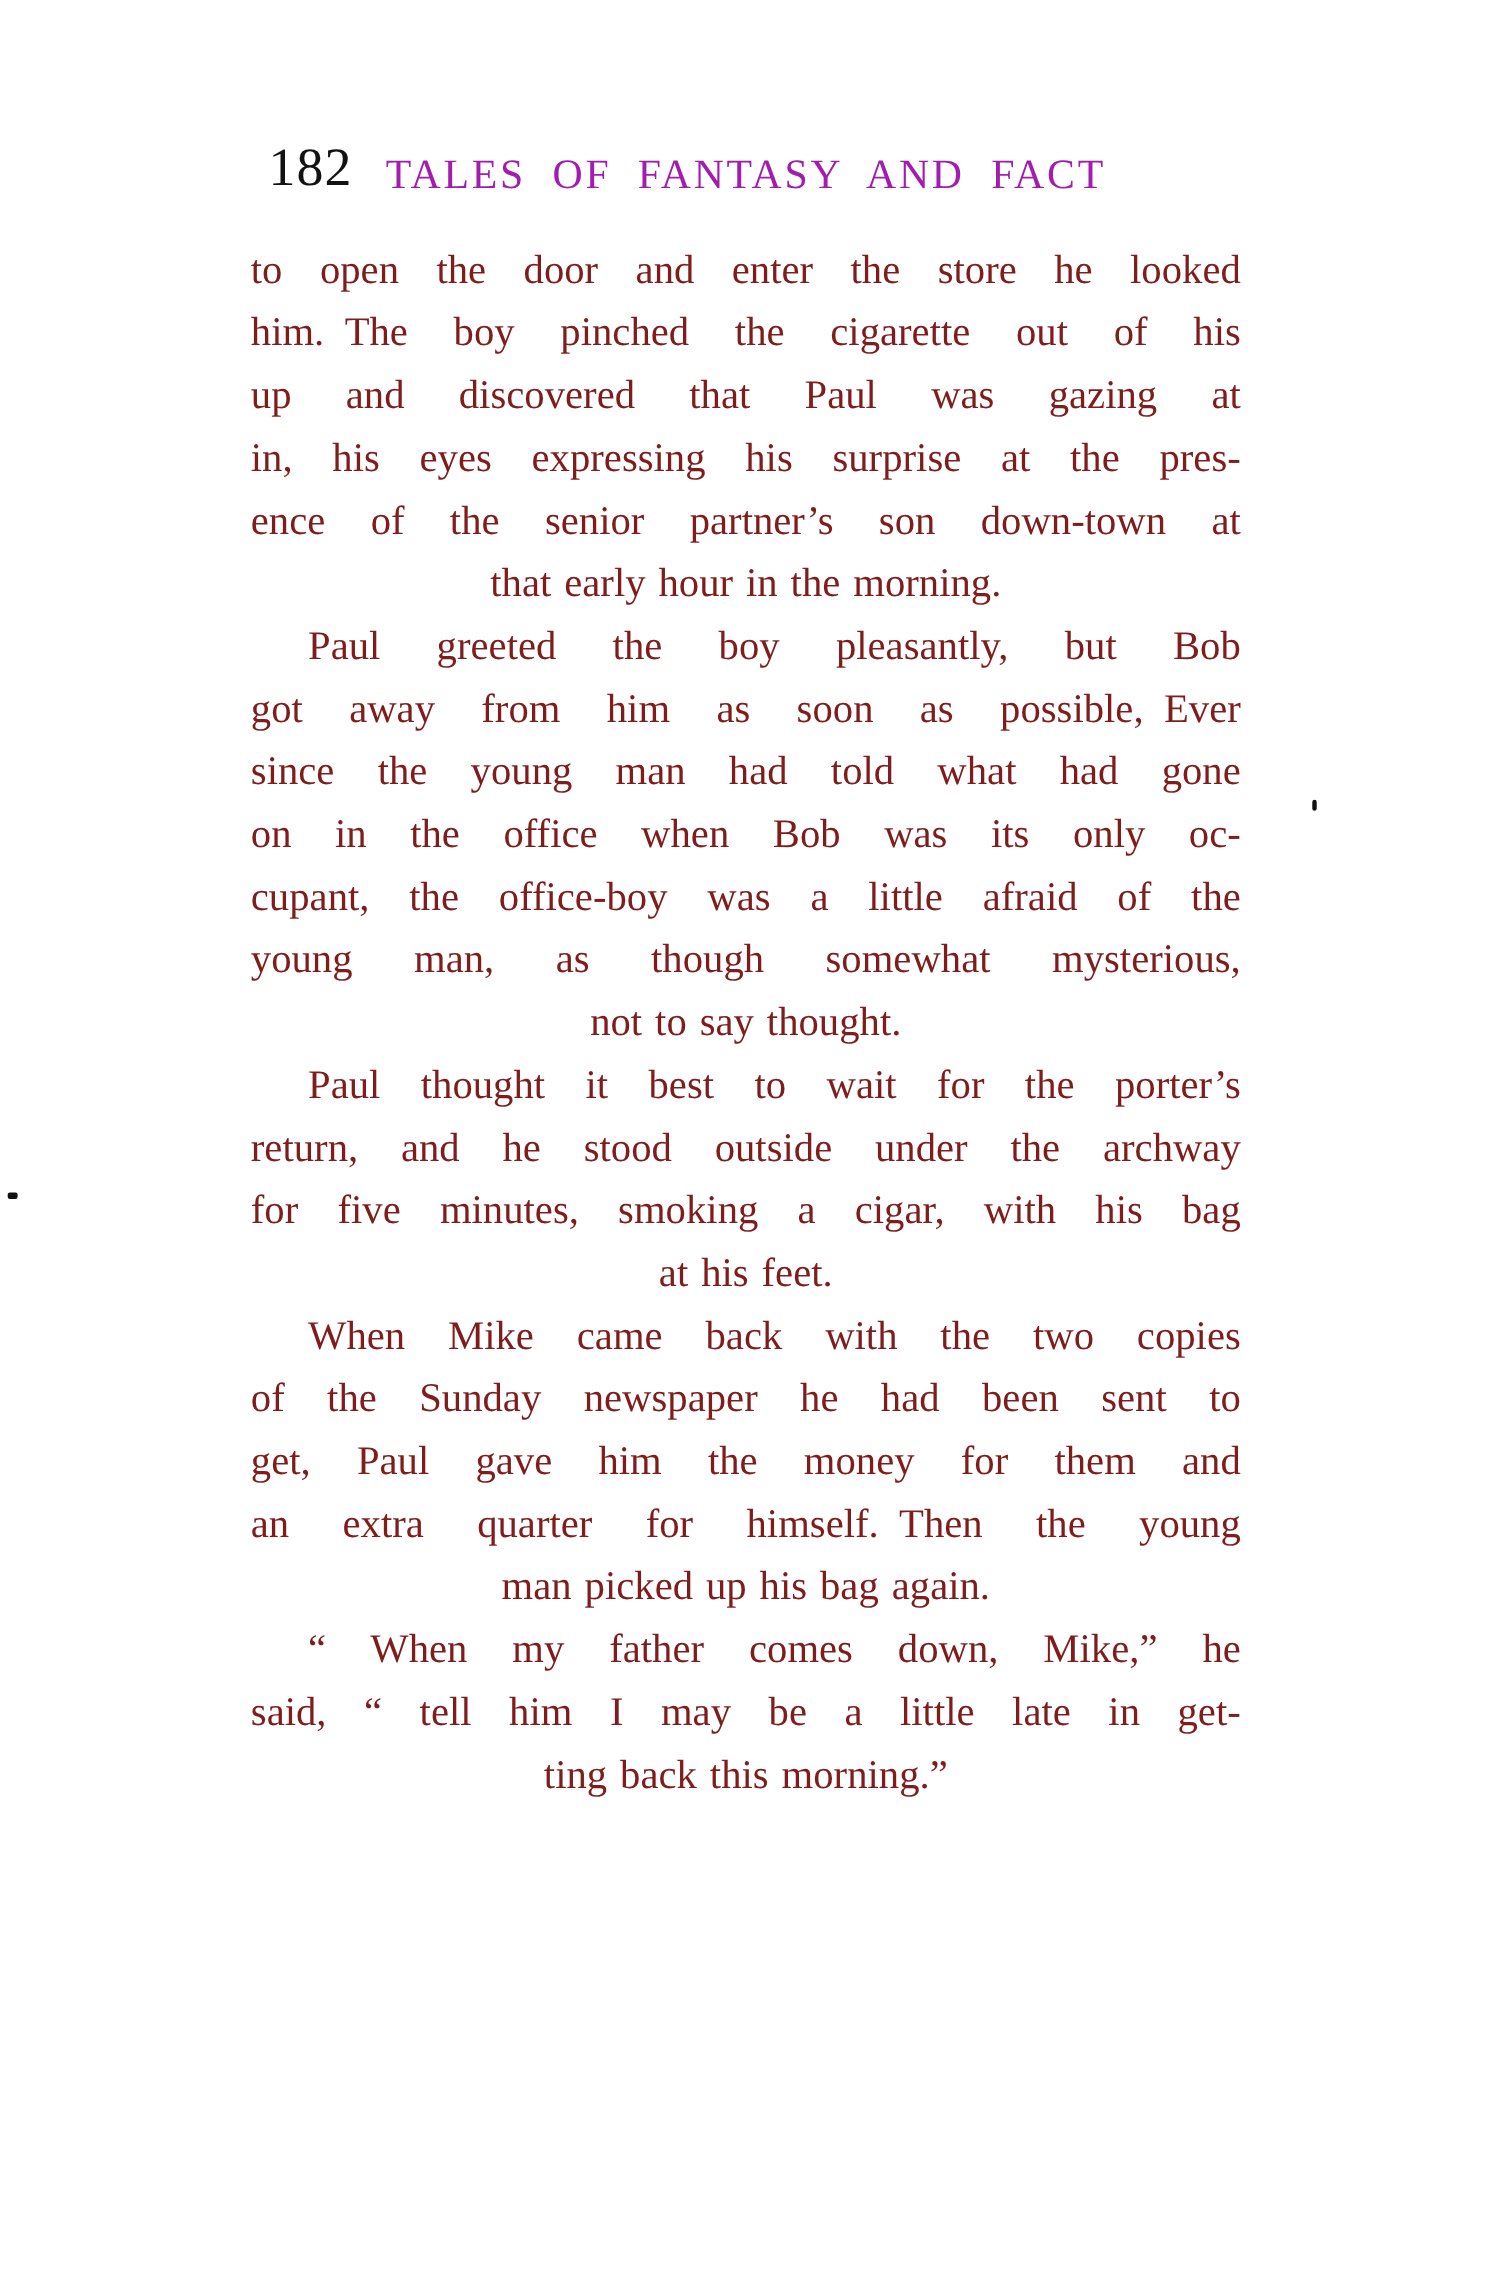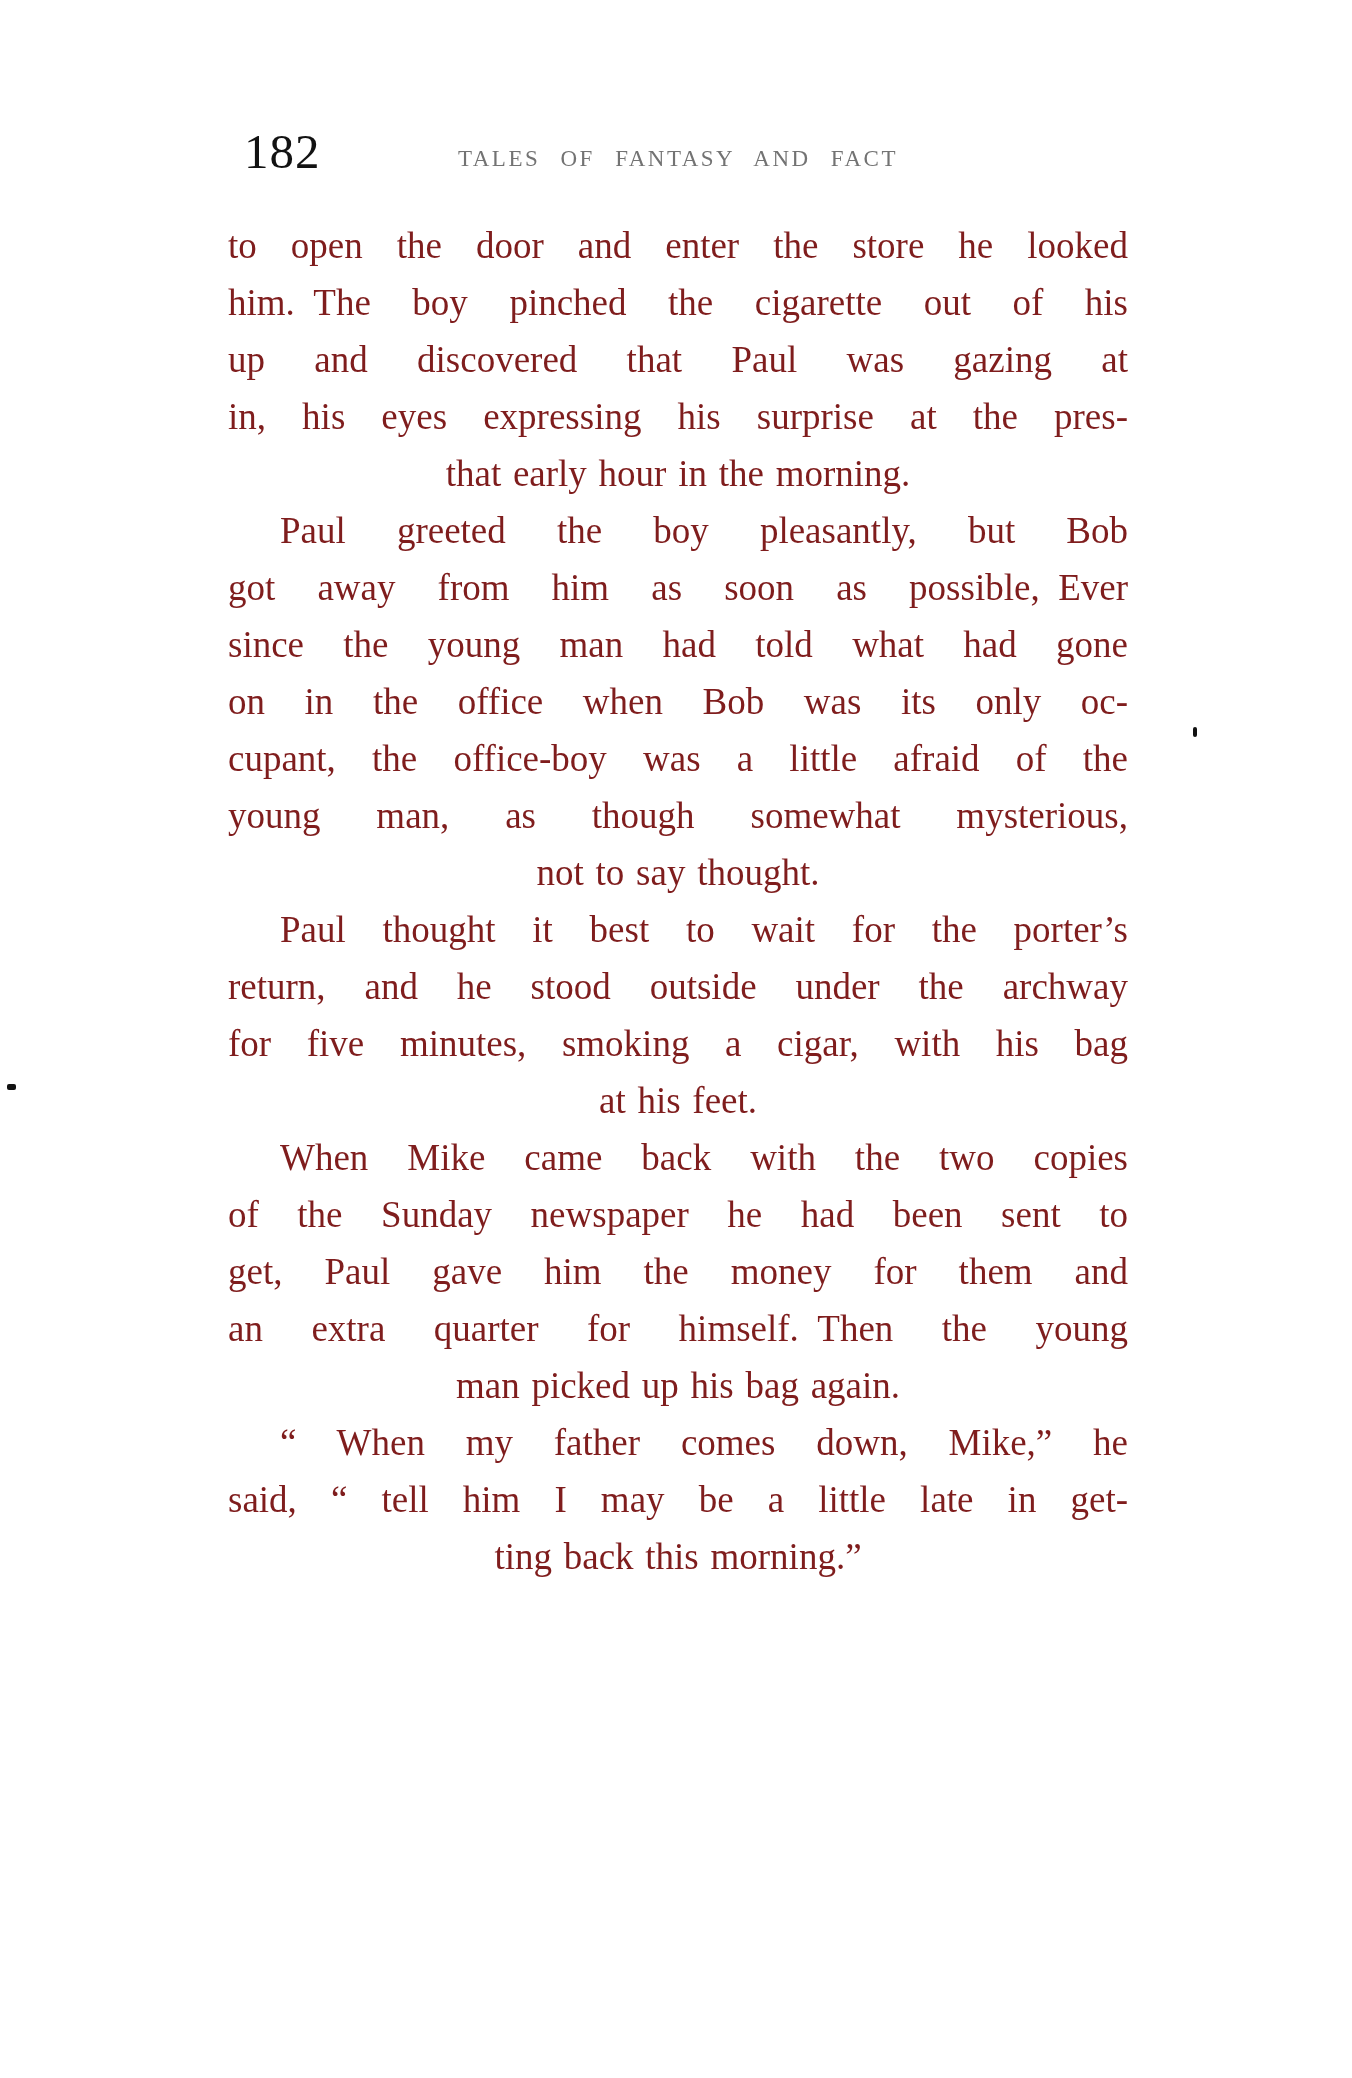--- a/index.html
+++ b/index.html
@@ -25,25 +25,25 @@
     line-height: 44px;
     letter-spacing: 1px;
     color: #121212;
   }
   .running-header {
     position: absolute;
     left: 228px;
     top: 141px;
     width: 900px;
     text-align: center;
-    font-size: 23px;
+    font-size: 38px;
     line-height: 36px;
     letter-spacing: 2.5px;
     word-spacing: 12px;
-    color: #737373;
+    color: #a21caf;
     white-space: nowrap;
   }
   .text-block {
     position: absolute;
     left: 228px;
     top: 217px;
     width: 900px;
     font-size: 37px;
     color: #7f1d1d;
     word-spacing: 2.5px;
@@ -88,20 +88,21 @@
 
   <span class="page-number">182</span>
 
   <div class="running-header">TALES OF FANTASY AND FACT</div>
 
   <div class="text-block">
       <div class="text-line justify">to open the door and enter the store he looked</div>
       <div class="text-line justify">him. The boy pinched the cigarette out of his</div>
       <div class="text-line justify">up and discovered that Paul was gazing at</div>
       <div class="text-line justify">in, his eyes expressing his surprise at the pres-</div>
+      <div class="text-line justify">ence of the senior partner’s son down-town at</div>
       <div class="text-line">that early hour in the morning.</div>
       <div class="text-line justify indent">Paul greeted the boy pleasantly, but Bob</div>
       <div class="text-line justify">got away from him as soon as possible, Ever</div>
       <div class="text-line justify">since the young man had told what had gone</div>
       <div class="text-line justify">on in the office when Bob was its only oc-</div>
       <div class="text-line justify">cupant, the office-boy was a little afraid of the</div>
       <div class="text-line justify">young man, as though somewhat mysterious,</div>
       <div class="text-line">not to say thought.</div>
       <div class="text-line justify indent">Paul thought it best to wait for the porter’s</div>
       <div class="text-line justify">return, and he stood outside under the archway</div>

